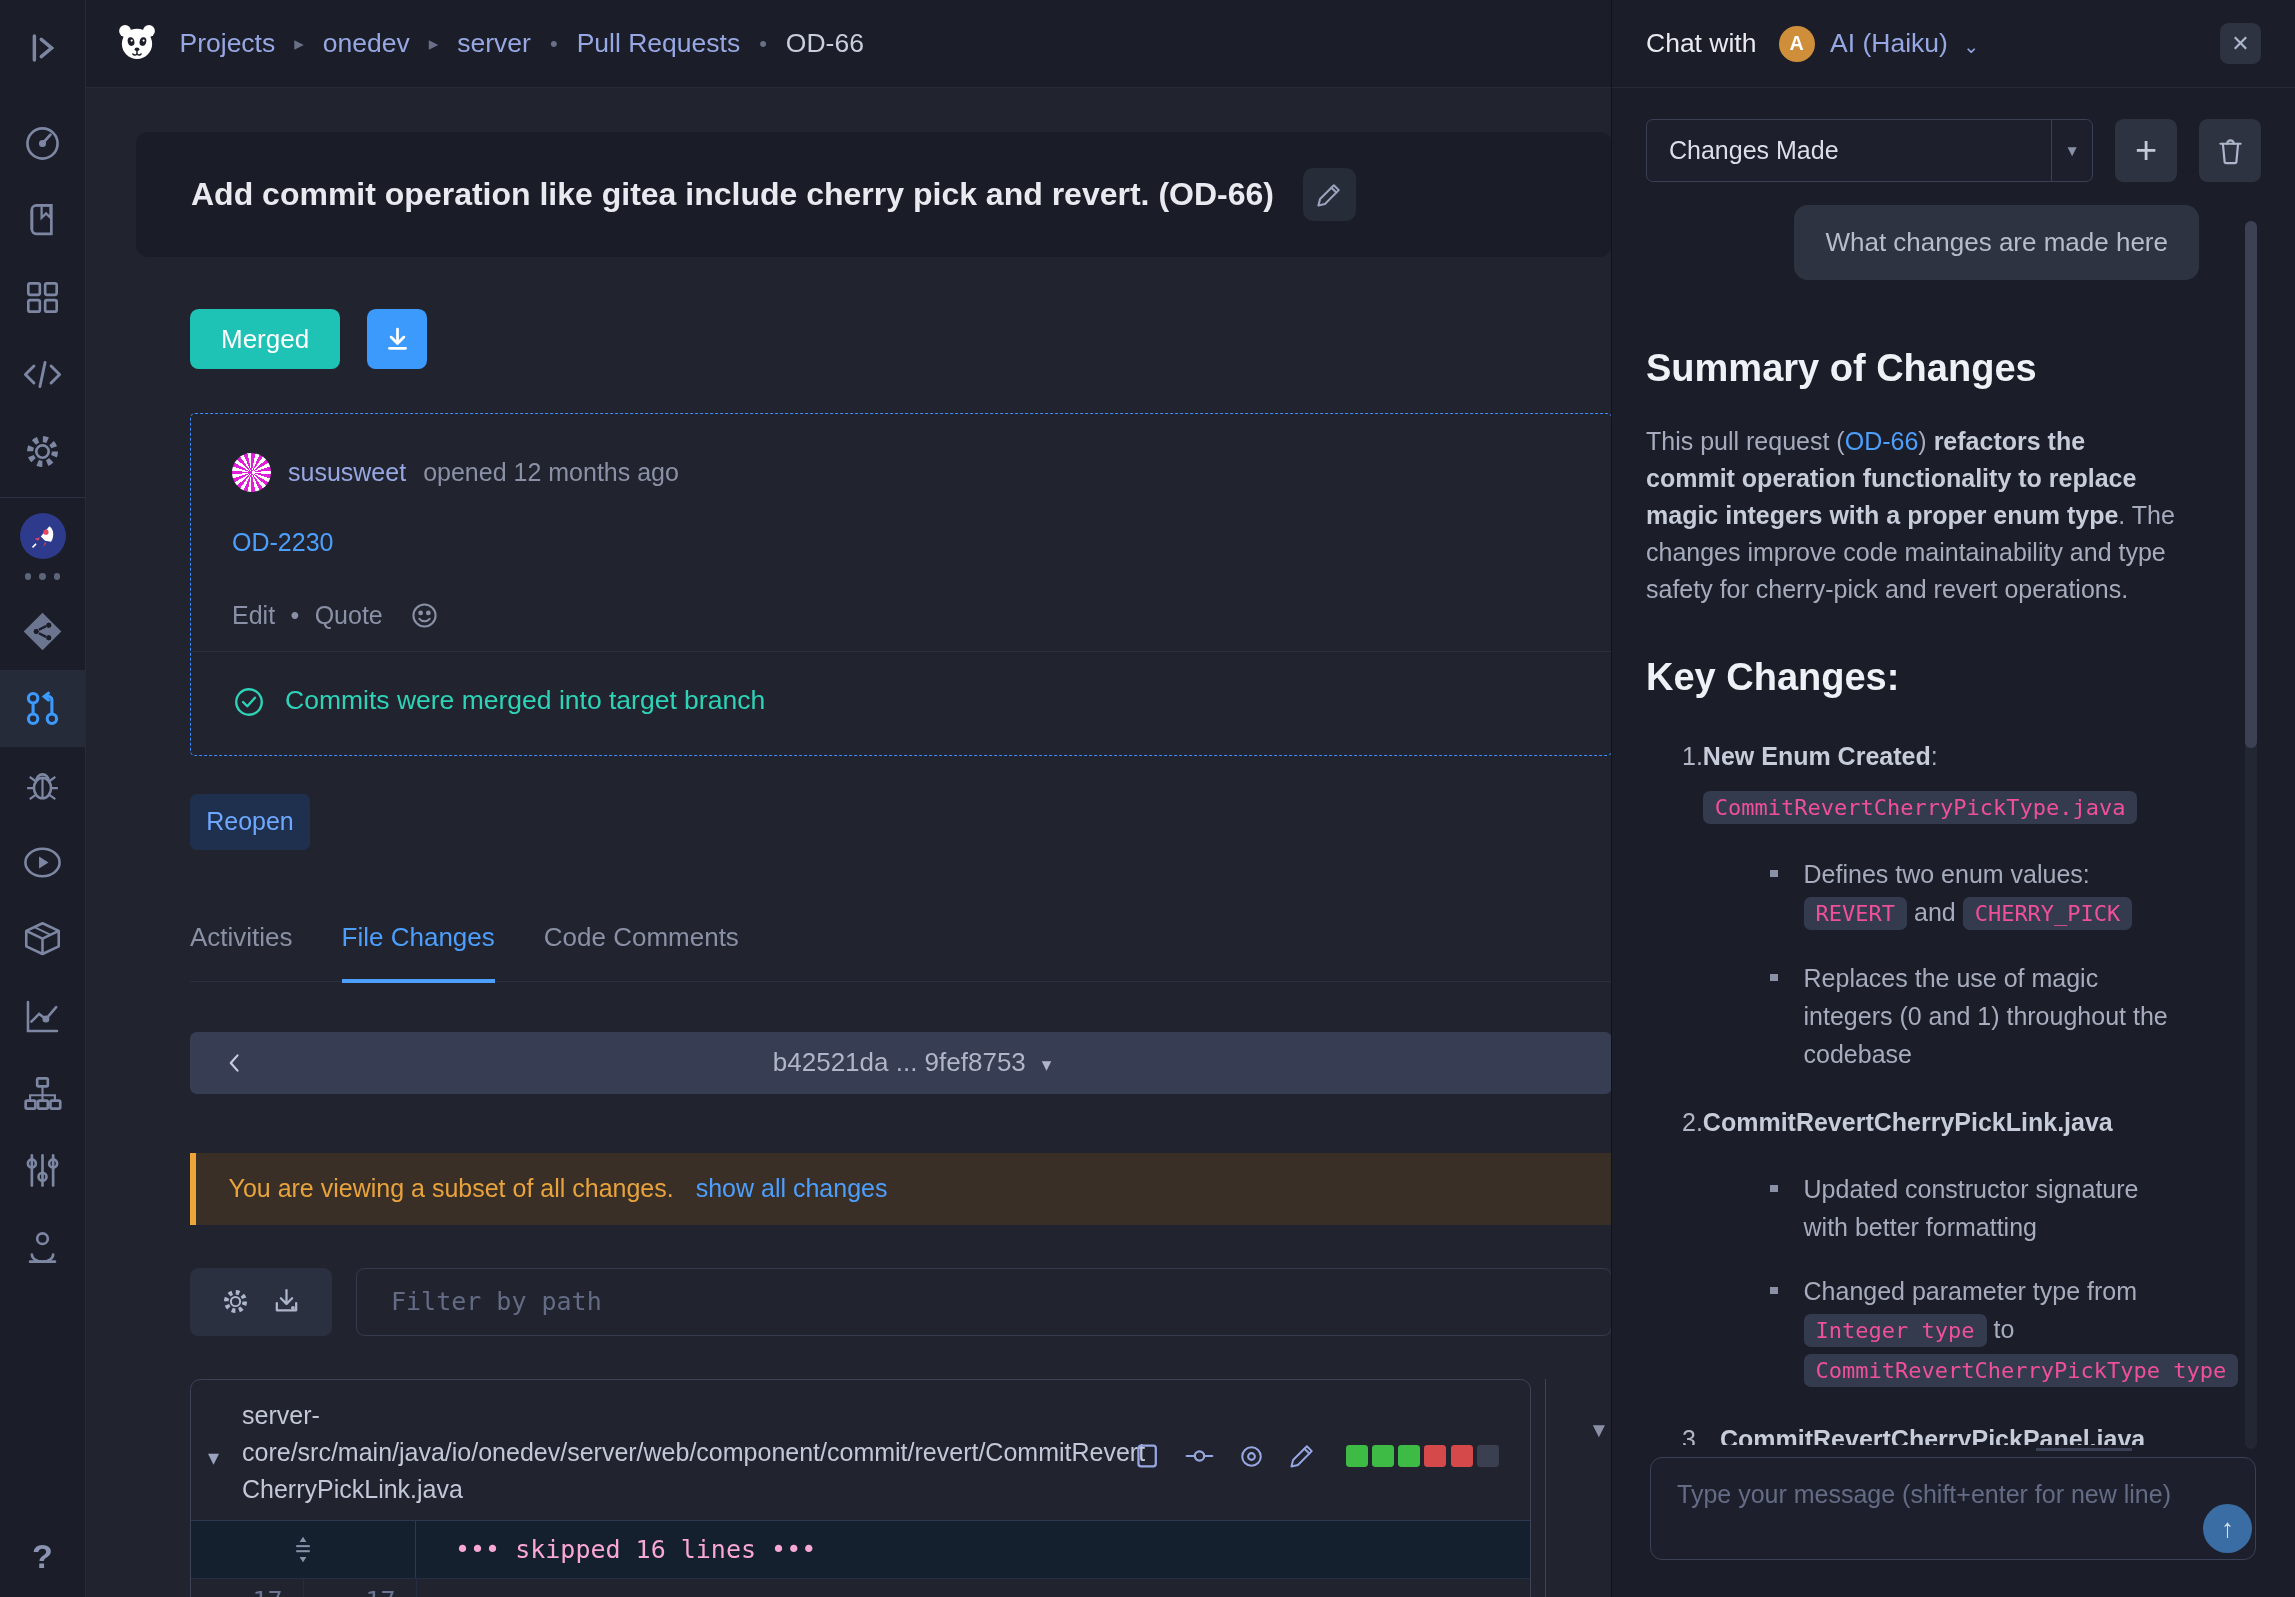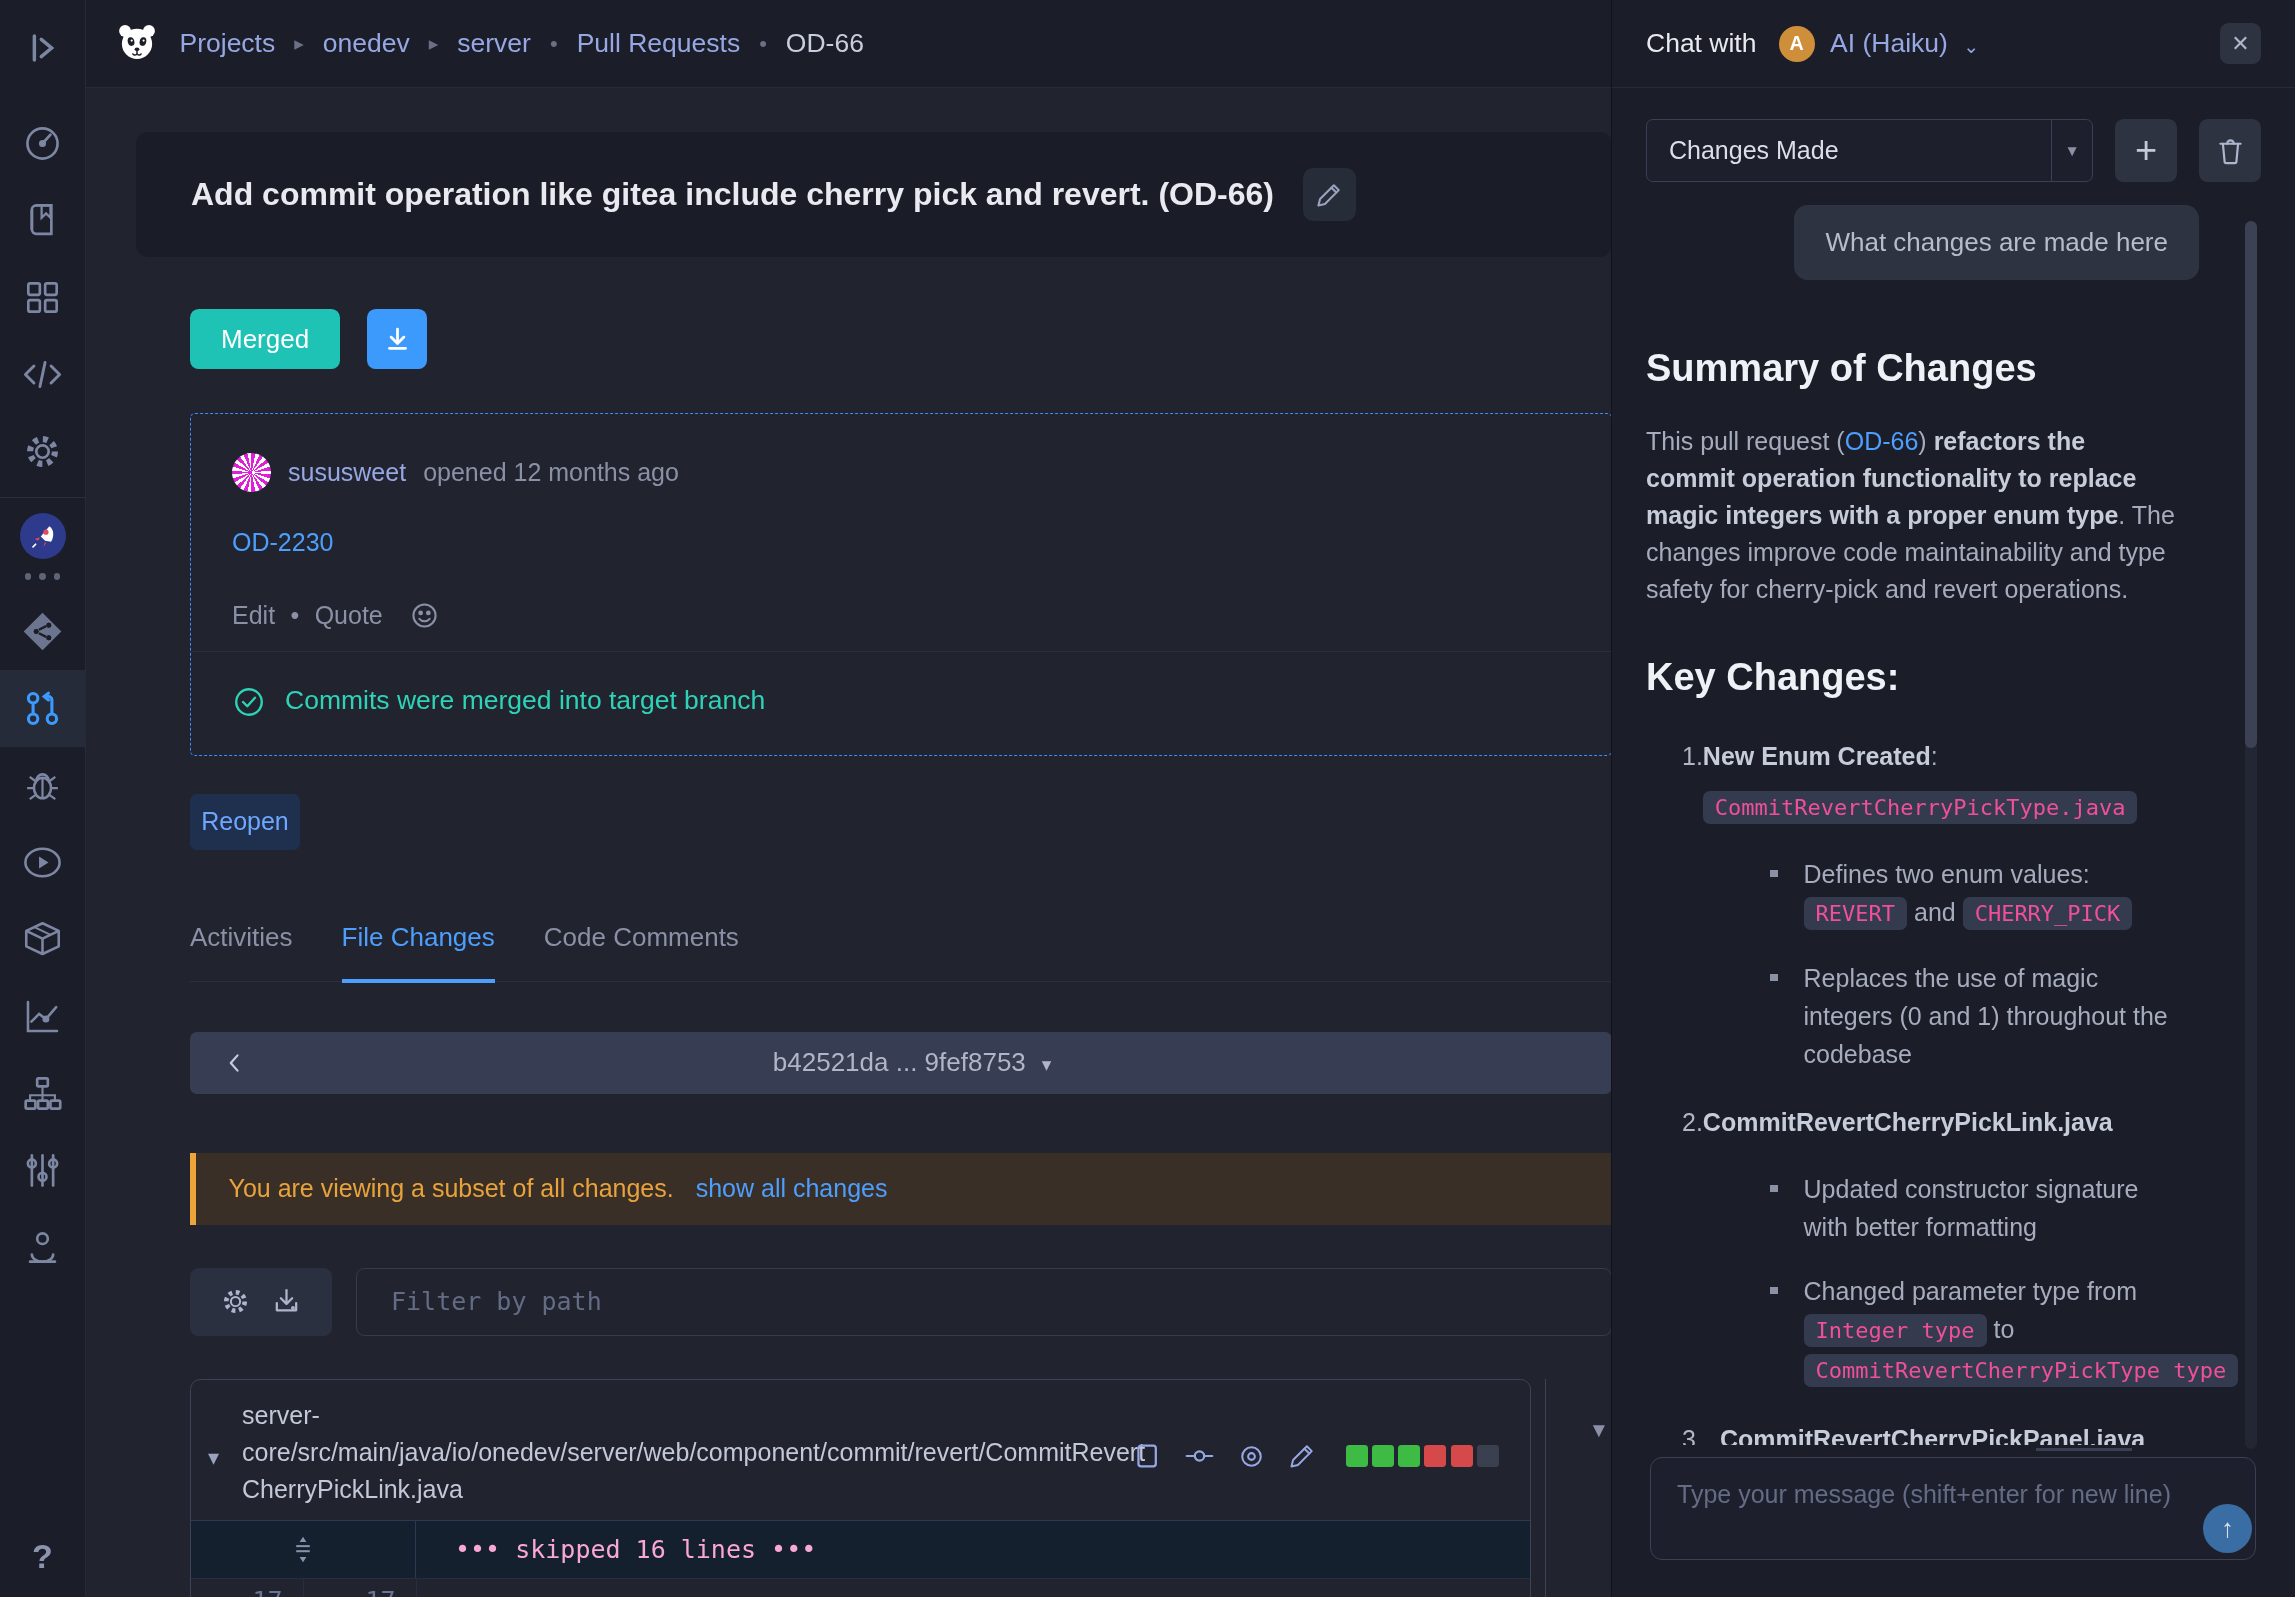--- a/index.html
+++ b/index.html
@@ -44,21 +44,21 @@
 
   .comment-card { margin-top:44px; width:1422px; border:1.7px dashed #3d8bfd; border-radius:5.1px; padding:39px 41px 0 41px; }
   .c-head { display:flex; align-items:center; gap:17px; }
   .c-avatar { width:39px; height:39px; border-radius:50%; background:repeating-conic-gradient(#e020d8 0 12deg, #ffffff 12deg 24deg); }
   .c-name { font-size:25px; color:#96a7e3; }
   .c-meta { font-size:25px; color:#8a90a5; }
   .c-body { margin-top:36px; font-size:25px; color:#4d9ffe; }
   .c-actions { margin-top:44px; display:flex; align-items:center; gap:15.4px; font-size:25px; color:#8a90a5; padding-bottom:21px; }
   .c-merged { border-top:1.7px solid #2a2f3d; margin:0 -41px; padding:32.5px 41px 36px 41px; display:flex; align-items:flex-start; gap:19px; color:#2ed3b7; font-size:26.5px; }
 
-  .btn-reopen { margin-top:38px; height:56px; width:110px; border-radius:6.8px; background:#1f2f4e; color:#6ea8fe; font-size:25px; display:flex; align-items:center; justify-content:center; }
+  .btn-reopen { margin-top:38px; height:56px; width:120px; border-radius:6.8px; background:#1f2f4e; color:#6ea8fe; font-size:25px; display:flex; align-items:center; justify-content:center; }
 
   .tabs { margin-top:72px; width:1422px; display:flex; gap:49px; border-bottom:1.7px solid #2b3040; }
   .tab { font-size:26px; color:#8a90a5; padding-bottom:26px; }
   .tab.active { color:#4d9ffe; border-bottom:4.3px solid #4d9ffe; margin-bottom:-1.7px; }
 
   .commit-bar { margin-top:50px; width:1422px; height:62px; background:#373d52; border-radius:6.8px; display:flex; align-items:center; padding:0 34px; color:#b7bcd0; }
   .commit-center { flex:1; text-align:center; font-size:26px; color:#b0b6c8; }
 
   .warn-bar { margin-top:59px; width:1422px; height:72px; background:#3a2f26; border-left:6px solid #eda53a; display:flex; align-items:center; padding-left:32.5px; font-size:25px; }
   .warn-text { color:#e8a33d; }

